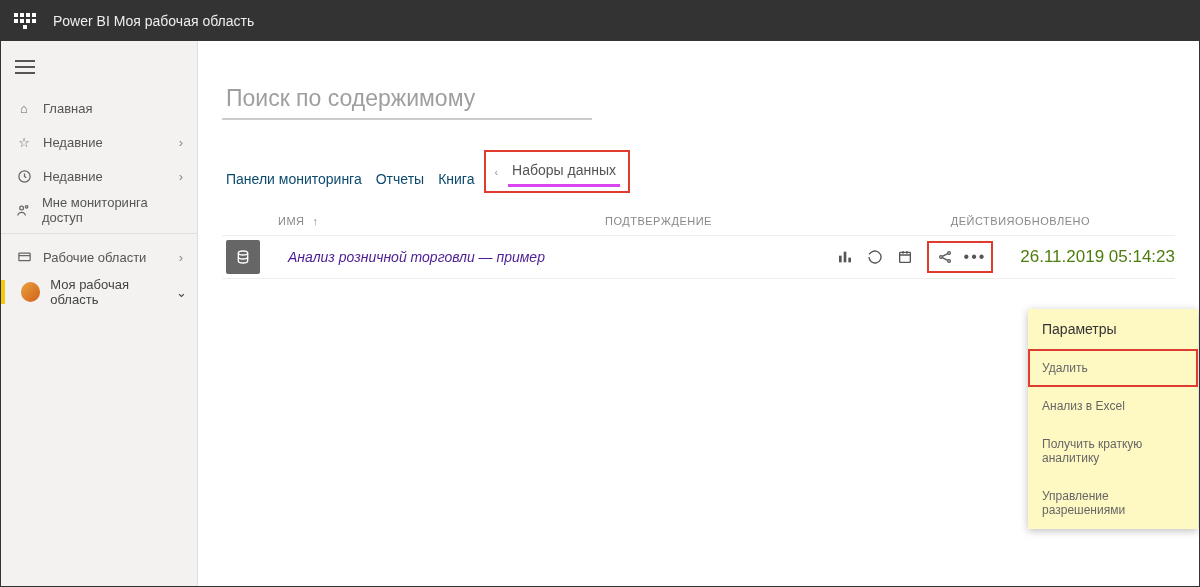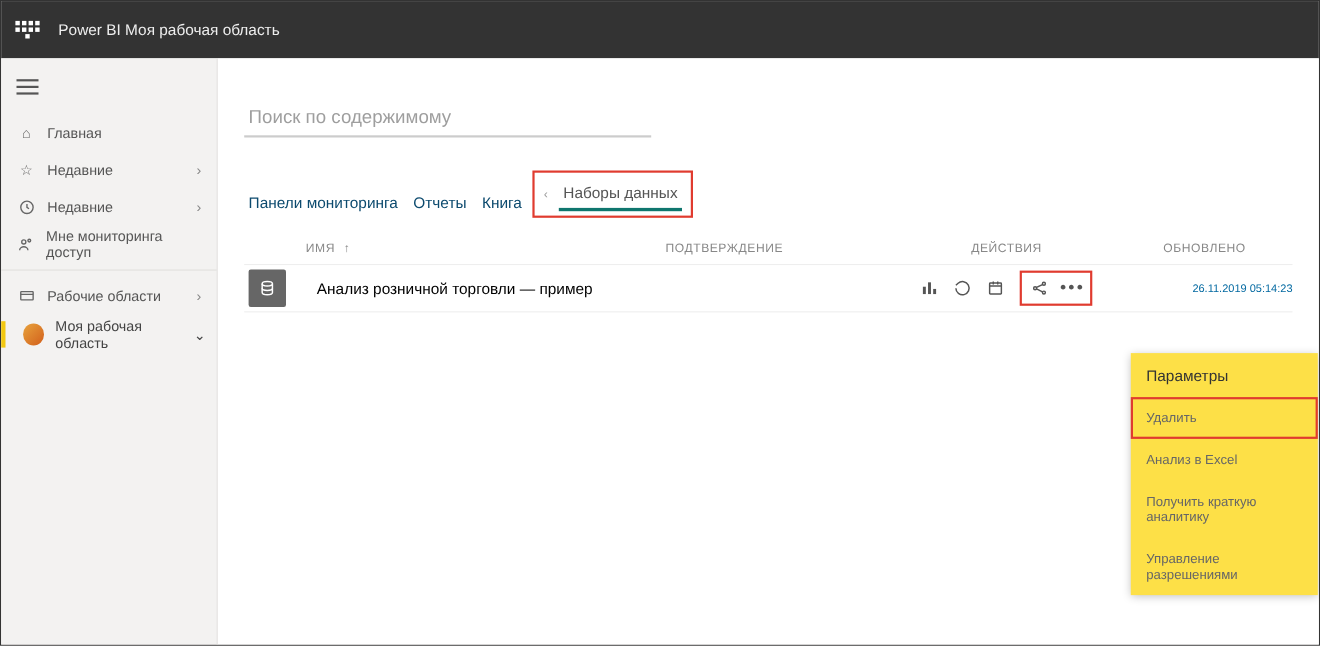--- a/index.html
+++ b/index.html
@@ -1,55 +1,55 @@
 <!DOCTYPE html>
 <html><head>
 <meta charset="utf-8">
 <style>
   * { margin: 0; padding: 0; box-sizing: border-box; font-family: "Segoe UI", Arial, sans-serif; }
   body { width: 1200px; height: 587px; overflow: hidden; background: #f3f2f1; border: 1px solid #333; }
-  .topbar { height: 52px; background: #333333; color: #fff; display: flex; align-items: center; padding: 0 12px; font-size: 14px; }
+  .topbar { height: 40px; background: #333333; color: #fff; display: flex; align-items: center; padding: 0 12px; font-size: 14px; }
   .topbar .waffle { width: 24px; height: 24px; display: flex; flex-wrap: wrap; align-content: center; justify-content: center; gap: 2px; margin-right: 16px; }
   .topbar .waffle span { width: 4px; height: 4px; background: #fff; }
   .topbar .title { color: #eee; }
   .container { display: flex; height: calc(100% - 40px); }
   .sidebar { width: 197px; background: #f3f2f1; border-right: 1px solid #e1dfdd; padding-top: 8px; }
   .hamburger { width: 36px; height: 36px; display:flex; flex-direction:column; justify-content:center; gap:4px; margin-left:14px; margin-bottom:6px; cursor:pointer;}
   .hamburger span{height:2px;background:#555;width:20px;}
   .nav-item { display: flex; align-items: center; height: 34px; padding: 0 14px; font-size: 13px; color: #555; cursor: pointer; position: relative; }
   .nav-item .icon { width: 18px; height: 18px; margin-right: 10px; display:flex;align-items:center;justify-content:center;color:#666;}
   .nav-item .chev { position: absolute; right: 14px; color:#888; }
   .nav-sep { border-top: 1px solid #e1dfdd; margin: 6px 0; }
   .workspace-current { display:flex;align-items:center;height:36px;padding:0 10px;font-size:13px;color:#444;cursor:pointer;position:relative;}
   .workspace-current .accent{position:absolute;left:0;top:6px;bottom:6px;width:4px;background:#f2c811;}
   .workspace-current .dot{width:20px;height:20px;border-radius:50%;background:linear-gradient(135deg,#e8a33d,#d25f1b);margin:0 10px 0 10px;}
   .main { flex:1; background:#fff; padding: 38px 24px 0 24px; position:relative;}
-  .search { display:block; width:370px; border:none; border-bottom:2px solid #ccc; padding:6px 4px; font-size:17px; color:#6d28d9; background:transparent; outline:none;}
+  .search { display:block; width:370px; border:none; border-bottom:2px solid #ccc; padding:6px 4px; font-size:23px; color:#6d28d9; background:transparent; outline:none;}
   .search::placeholder{color:#9e9e9e;}
   .tabs { display:flex; gap:6px; margin-top:30px; font-size:14px; align-items:flex-end;}
   .tab { color:#0c4a6e; padding:6px 4px; cursor:pointer;}
-  .tab.active { color:#555; border-bottom:3px solid #0f766e;}
+  .tab.active { color:#555; border-bottom:3px solid #d946ef;}
   .hl-box { border:2px solid #e03b2f; padding:4px 8px;}
   .hl-box-inner{display:flex;align-items:center;gap:10px;}
   .caret-left{color:#999;font-size:11px;}
   .table-head { display:flex; align-items:center; margin-top:22px; font-size:11px; color:#888; letter-spacing:0.5px; text-transform:uppercase;}
   .col-icon{width:48px;}
   .col-name{flex:1;display:flex;align-items:flex-end;gap:8px;padding-left:8px;}
   .col-conf{width:210px;text-align:left;}
-  .col-actions{width:200px;text-align:center;}
-  .col-updated{width:160px;text-align:center;}
+  .col-actions{width:200px;text-align:right;}
+  .col-updated{width:160px;}
   .row { display:flex;align-items:center;height:44px;border-top:1px solid #eee;border-bottom:1px solid #eee;margin-top:8px;}
   .row .ds-icon{width:34px;height:34px;background:#666;color:#fff;display:flex;align-items:center;justify-content:center;border-radius:2px;margin-left:4px;}
-  .row .name{flex:1;padding-left:18px;font-size:14px;color:#000000;}
+  .row .name{flex:1;padding-left:18px;font-size:14px;color:#4c1d95;font-style:italic;}
   .row .conf{width:210px;}
   .row .actions{width:200px;display:flex;align-items:center;justify-content:center;gap:14px;color:#555;}
-  .row .updated{width:160px;text-align:right;font-size:10px;color:#0369a1;white-space:nowrap;}
+  .row .updated{width:160px;text-align:right;font-size:17px;color:#4d7c0f;white-space:nowrap;}
   .action-icon{width:16px;height:16px;display:flex;align-items:center;justify-content:center;cursor:pointer;}
   .hl-actions{border:2px solid #e03b2f;padding:6px 8px;display:flex;gap:14px;align-items:center;}
-  .menu { position:absolute; top:268px; left:830px; width:170px; background:#fde047; box-shadow:0 2px 8px rgba(0,0,0,0.25); font-size:12px;}
+  .menu { position:absolute; top:268px; left:830px; width:170px; background:#fef9c3; box-shadow:0 2px 8px rgba(0,0,0,0.25); font-size:12px;}
   .menu .menu-title{padding:12px 14px;font-size:14px;color:#333;}
   .menu .menu-item{padding:12px 14px;color:#666;cursor:pointer;}
   .menu .menu-item.hl{outline:2px solid #e03b2f;outline-offset:-2px;}
   svg{display:block;}
 </style>
 </head>
 <body>
 
 <div class="topbar">
   <div class="waffle">

